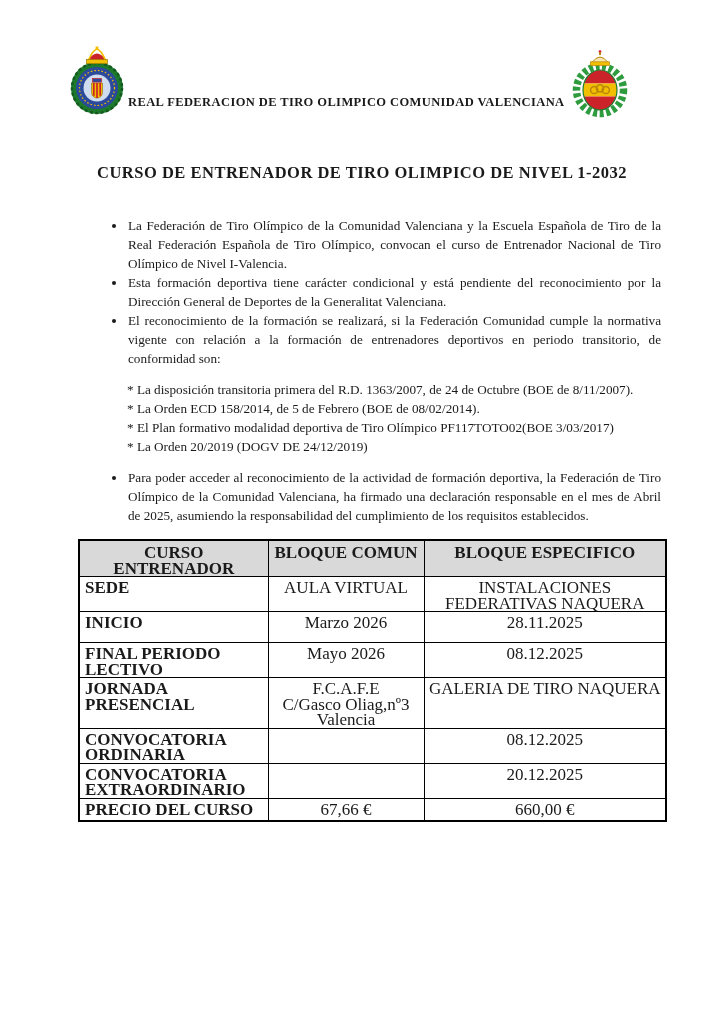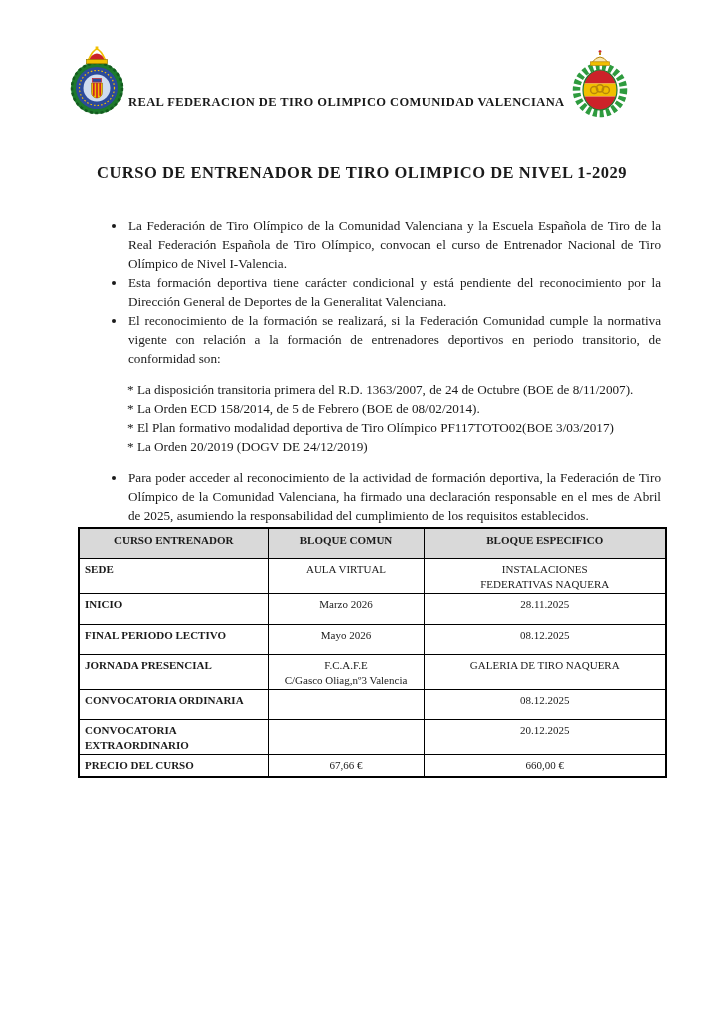--- a/index.html
+++ b/index.html
@@ -40,26 +40,26 @@
     font-size: 13.2px;
     line-height: 19px;
   }
   ul.bullets { margin: 0; padding-left: 20px; }
   ul.bullets li { text-align: justify; padding-left: 1px; }
   ul.bullets-2 { margin-top: 12px; }
   .sub-block { margin: 12px 0 0 20px; }
   .sub-block p { margin: 0; text-align: justify; }
   
   table.course-table {
-    margin: 2px 0 0 78px;
+    margin: 14px 0 0 78px;
     width: 587px;
     border-collapse: collapse;
     table-layout: fixed;
     border: 2px solid #000;
-    font-size: 11px;
+    font-size: 17px;
     line-height: 15.5px;
   }
   .course-table col.c1 { width: 189px; }
   .course-table col.c2 { width: 156px; }
   .course-table col.c3 { width: 242px; }
   .course-table th, .course-table td {
     border: 1px solid #000;
     vertical-align: top;
   }
   .course-table thead th {
@@ -141,21 +141,21 @@
         <circle cx="40.8" cy="42" r="3.6"></circle>
       </g>
 
       <path d="M27 14.5 q8 -11 16 0 z" fill="#f7e7b0" stroke="#b8860b" stroke-width="1"></path>
       <rect x="25.5" y="13.8" width="19" height="3.6" fill="#f1bf00" stroke="#b8860b" stroke-width="0.7"></rect>
       <circle cx="35" cy="3.6" r="1.4" fill="#cc2229"></circle>
       <rect x="34" y="4.6" width="2" height="2.4" fill="#b8860b"></rect>
     </svg>
   </div>
 
-  <h1 class="title">CURSO DE ENTRENADOR DE TIRO OLIMPICO DE NIVEL 1-2029</h1>
+  <h1 class="title">CURSO DE ENTRENADOR DE TIRO OLIMPICO DE NIVEL 1-2032</h1>
 
   <div class="content">
 
     <ul class="bullets">
       <li>La Federación de Tiro Olímpico de la Comunidad Valenciana y la Escuela Española de Tiro de la Real Federación Española de Tiro Olímpico, convocan el curso de Entrenador Nacional de Tiro Olímpico de Nivel I-Valencia.</li>
       <li>Esta formación deportiva tiene carácter condicional y está pendiente del reconocimiento por la Dirección General de Deportes de la Generalitat Valenciana.</li>
       <li>El reconocimiento de la formación se realizará, si la Federación Comunidad cumple la normativa vigente con relación a la formación de entrenadores deportivos en periodo transitorio, de conformidad son:</li>
     </ul>
 
     <div class="sub-block">

